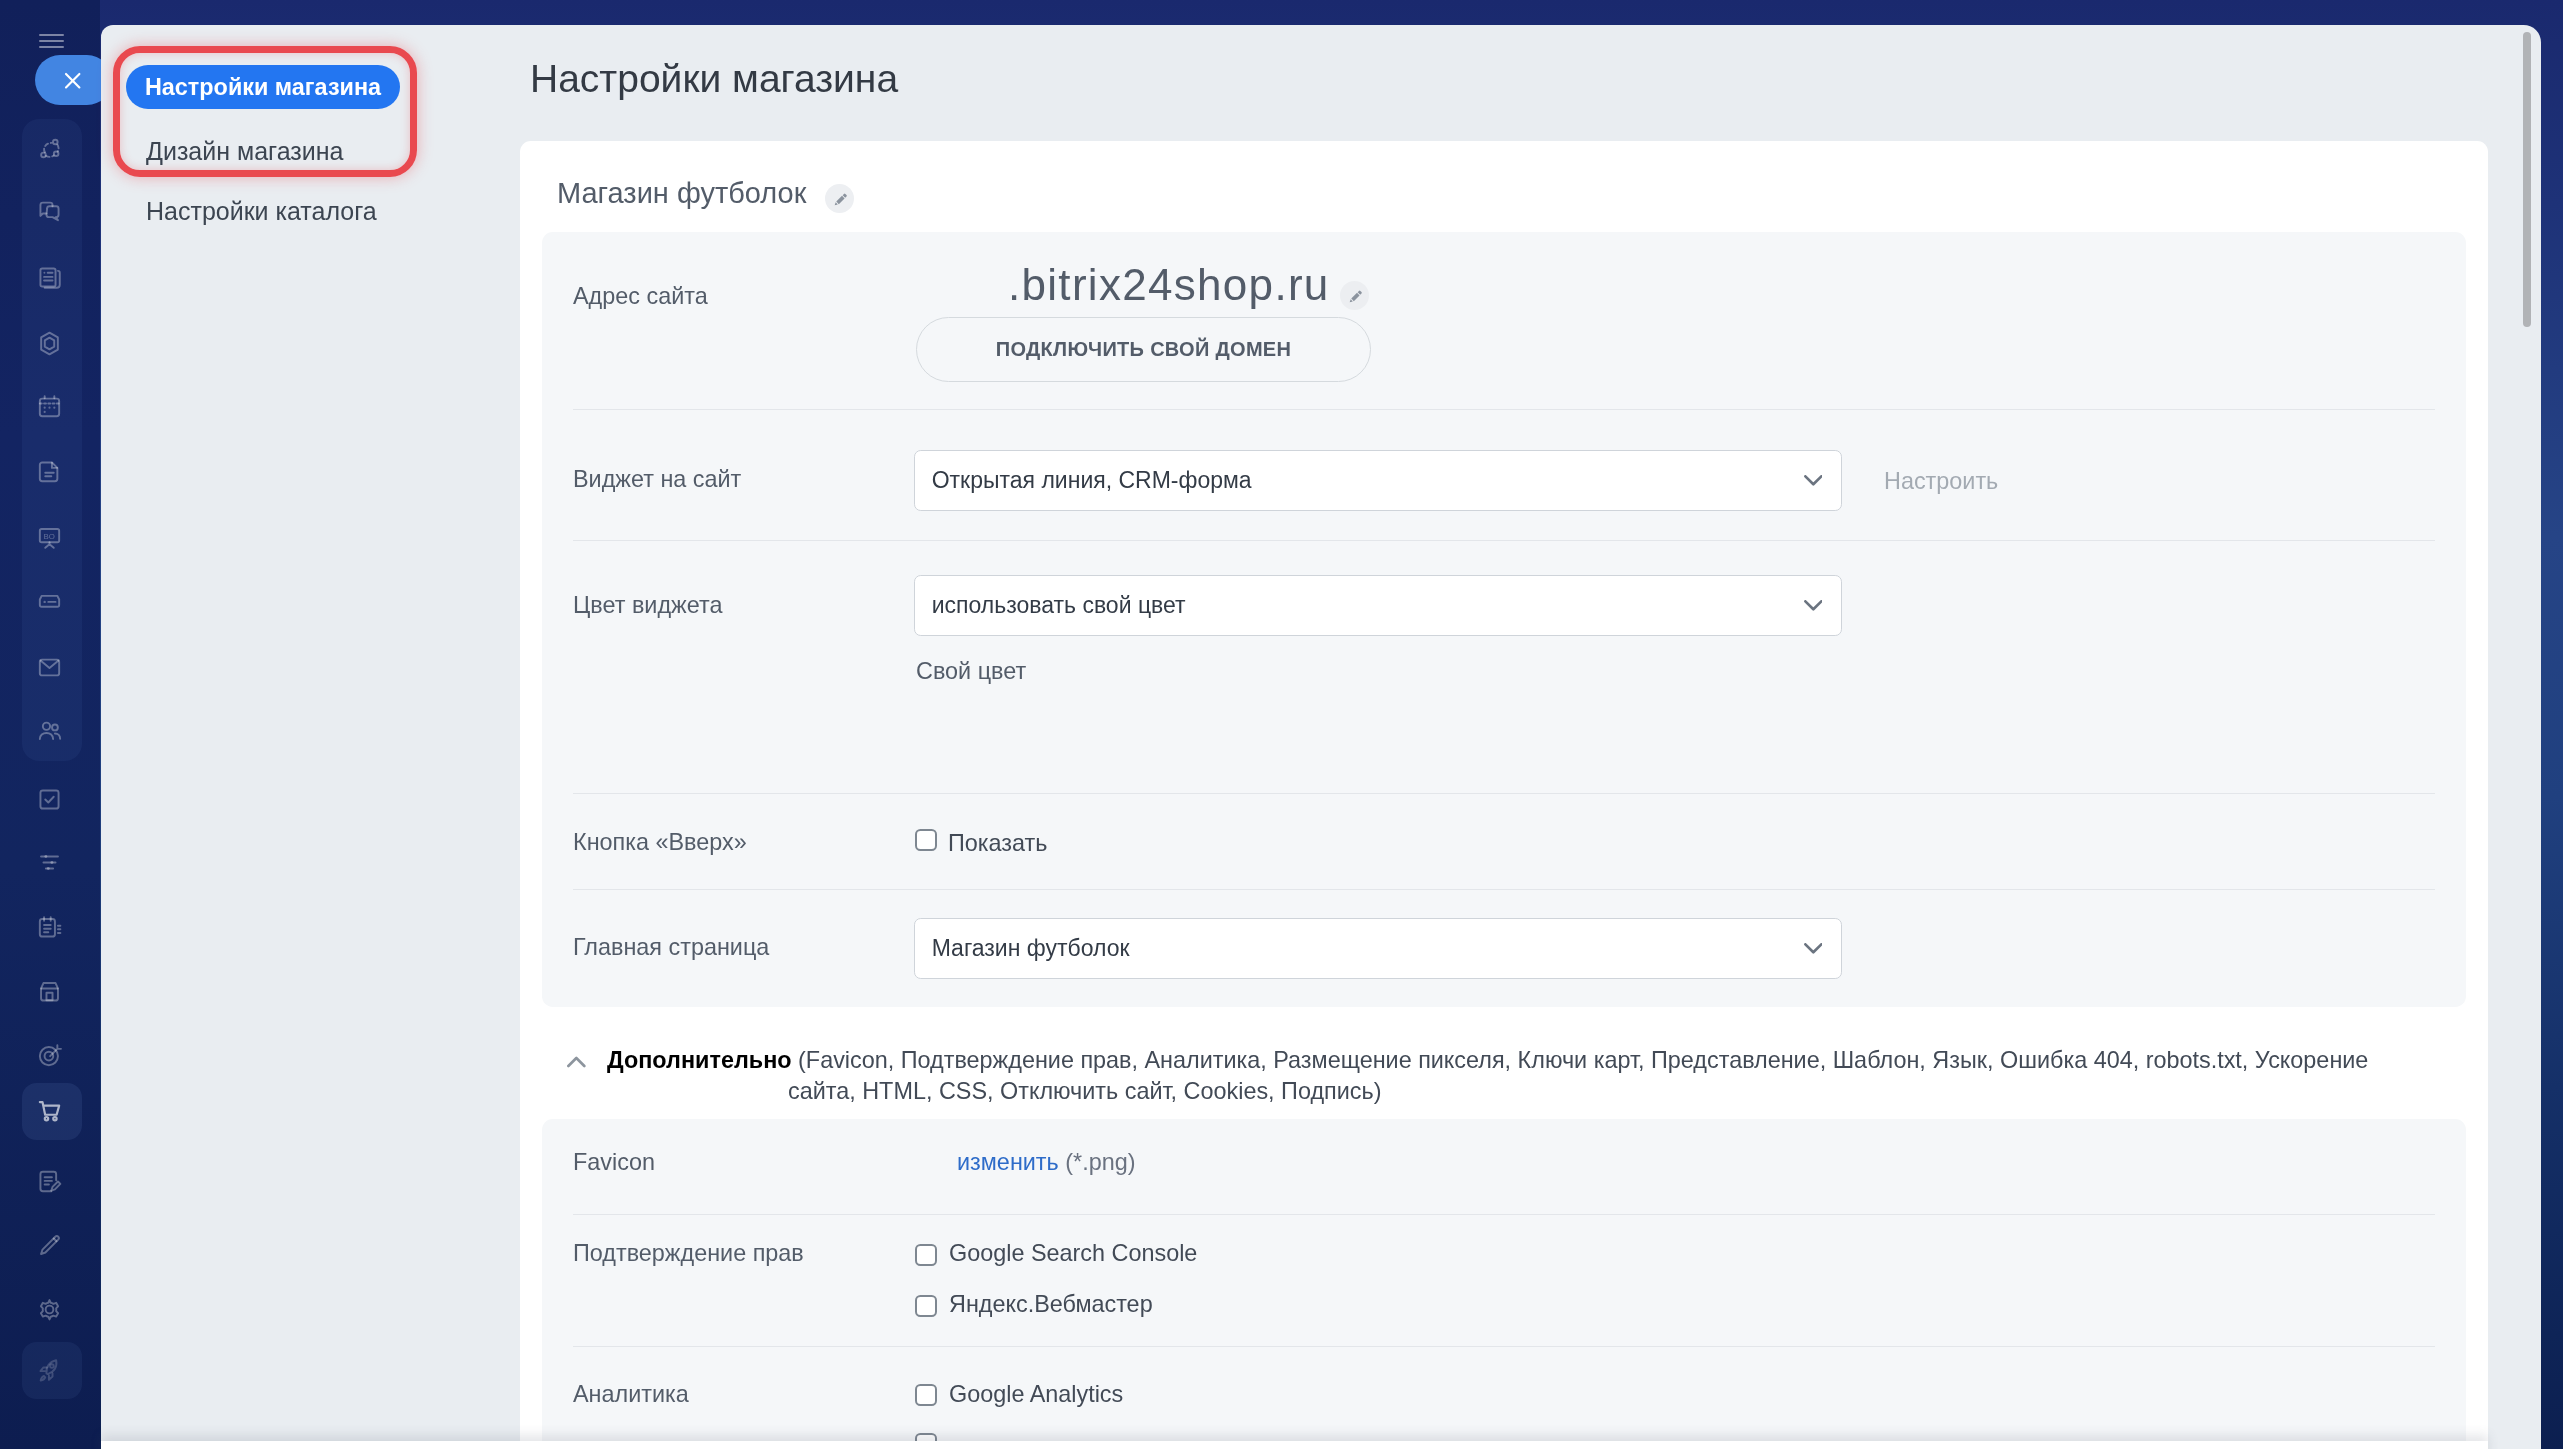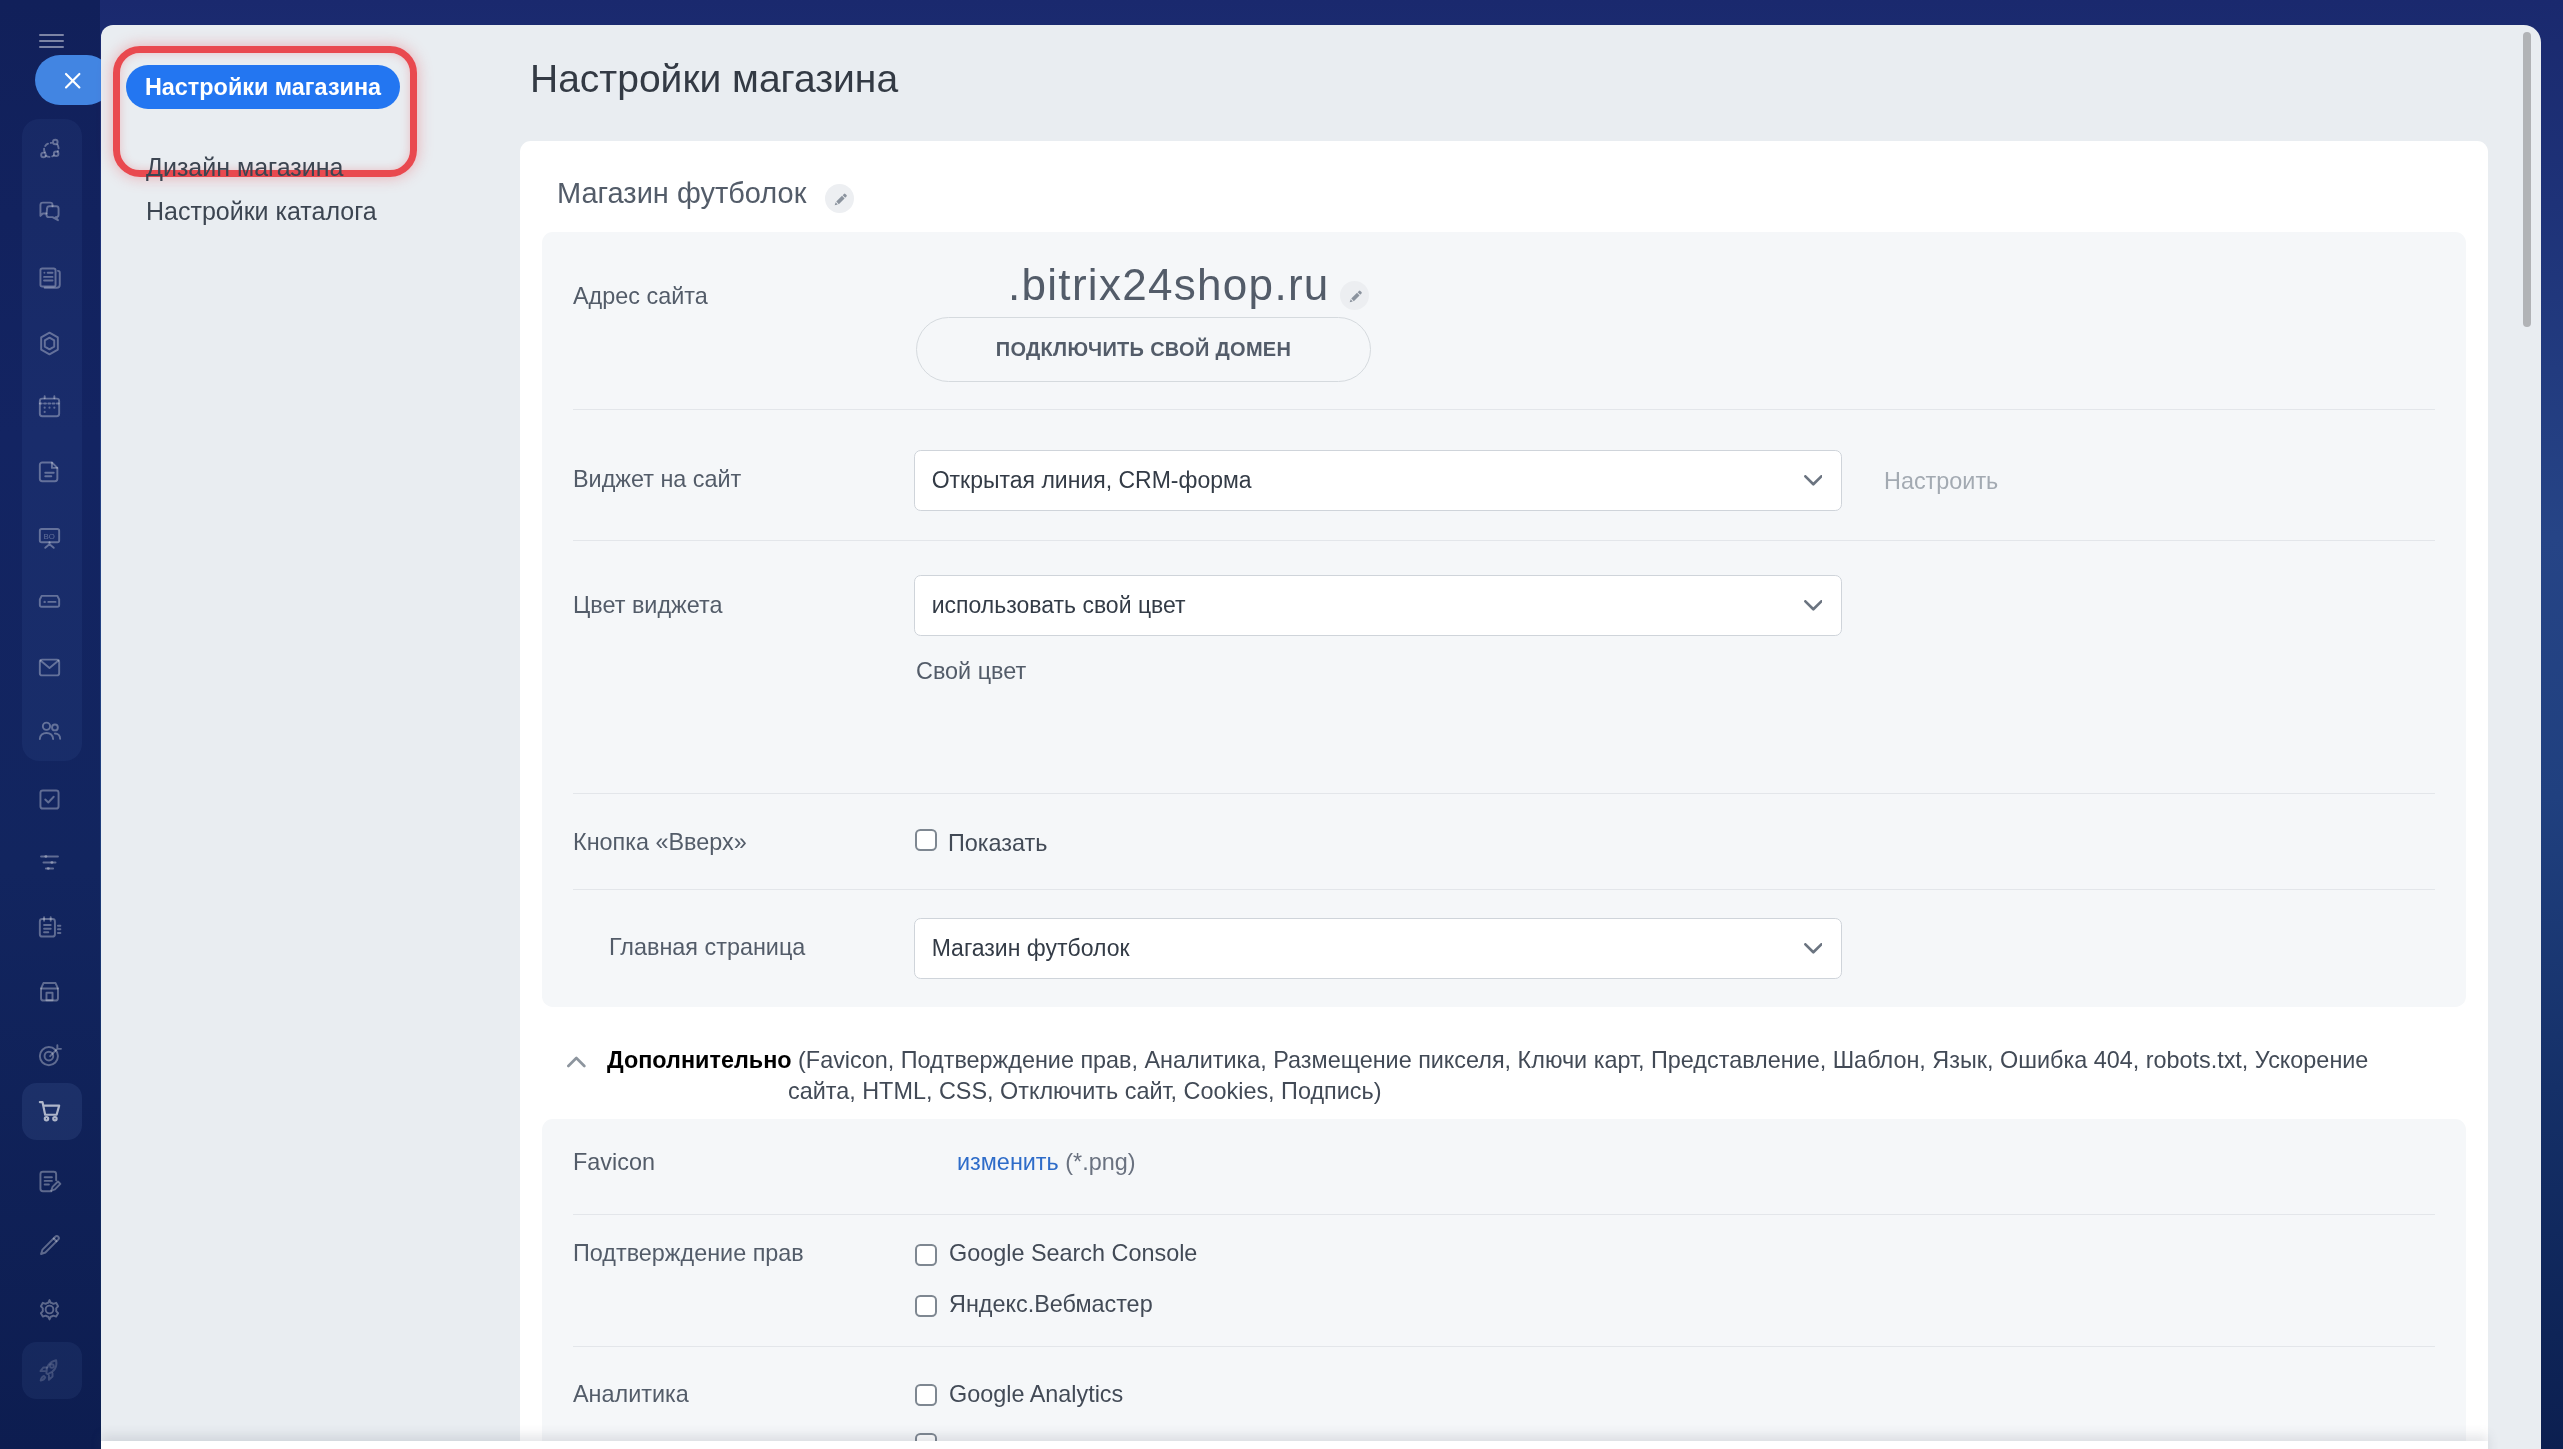--- a/index.html
+++ b/index.html
@@ -211,21 +211,21 @@
       <svg viewBox="0 0 26 26">
         <path d="M3 3 L23 23 M23 3 L3 23"></path>
       </svg>
     </div>
 
   <div id="panel">
     <div id="redbox"></div>
     <div id="menupill">
         <span>Настройки магазина</span>
       </div>
-    <div class="mitem" style="top:128px;text-align:right;">Дизайн магазина</div>
+    <div class="mitem" style="top:112px;text-align:right;">Дизайн магазина</div>
     <div class="mitem" style="top:172px;">Настройки каталога</div>
 
     <div id="ptitle">Настройки магазина</div>
 
     <div id="card">
       <div id="cardtitle">Магазин футболок</div>
       <div class="pencil-circle" style="left:305px; top:43px;">
           <svg viewBox="0 0 24 24">
             <path d="M5.1 21.2 l1.35-4.25 2.9 2.9 -4.25 1.35z"></path>
             <path d="M7.3 16.0 L15.2 8.1 l3.5 3.5 L10.8 19.5 z"></path>
@@ -264,21 +264,21 @@
             </svg>
           </div>
         <div class="label" style="left:374px; top:426px;">Свой цвет</div>
         <div class="divider" style="top:561px;"></div>
 
         <div class="label" style="top:597px;">Кнопка «Вверх»</div>
         <div class="cb" style="left:373px; top:597px;"></div>
         <div class="cbl" style="left:406px; top:598px;">Показать</div>
         <div class="divider" style="top:657px;"></div>
 
-        <div class="label" style="top:702px;margin-left:36px;">Главная страница</div>
+        <div class="label" style="top:702px;">Главная страница</div>
         <div class="selectbox" style="top:686px;">
             <span class="stext">Магазин футболок</span>
             <svg class="chev" viewBox="0 0 28 17">
               <polyline points="2,2 14,14 26,2"></polyline>
             </svg>
           </div>
       </div>
 
       <div id="extra">
         <svg class="chev" viewBox="0 0 28 17">

